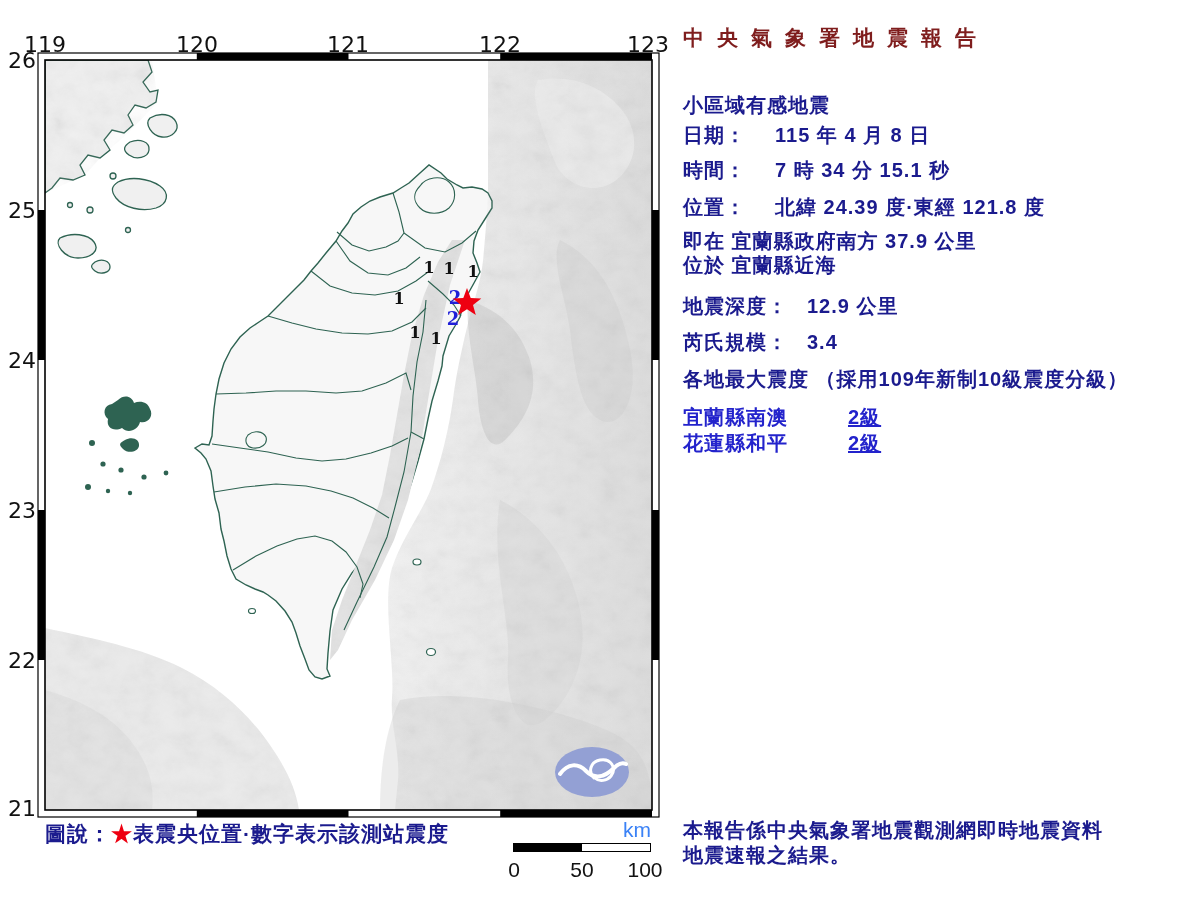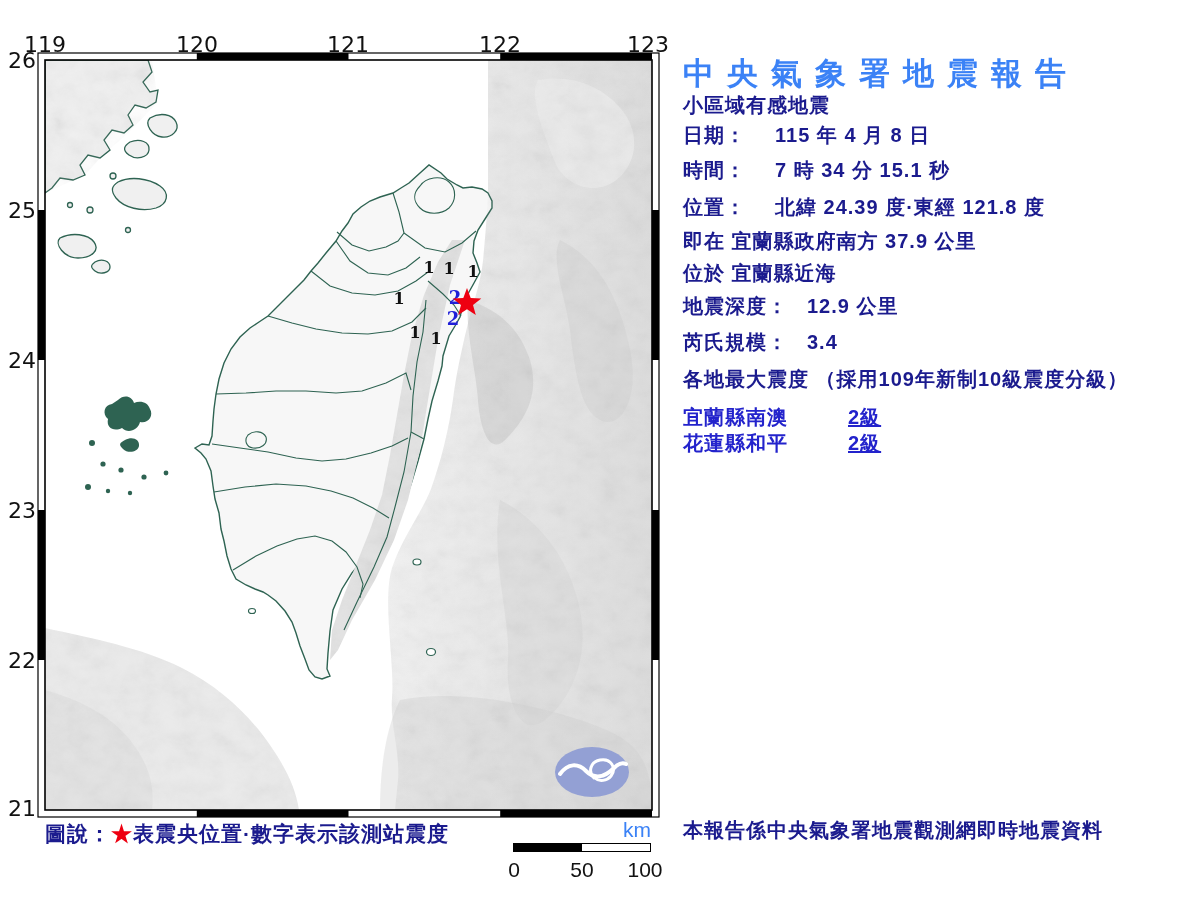--- a/index.html
+++ b/index.html
@@ -2,21 +2,21 @@
 <html><head>
 <meta charset="utf-8">
 <style>
   html,body{margin:0;padding:0;background:#fff;width:1200px;height:900px;overflow:hidden;
     font-family:"Liberation Sans",sans-serif;}
   #stage{position:relative;width:1200px;height:900px;background:#fff;}
   
   #panel{position:absolute;left:683px;top:0;width:515px;height:900px;}
   .ln{position:absolute;left:0;color:#1b1b8e;font-weight:700;font-size:20px;
       white-space:pre;letter-spacing:1px;}
-  .title{font-size:31px;letter-spacing:13px;color:#3b82f6;font-weight:700;margin-top:29px;}
+  .title{font-size:21px;letter-spacing:13px;color:#7f1d1d;font-weight:700;}
   .lbl{display:inline-block;}
   .lbl.w90{width:92px;}
   .lbl.w124{width:124px;}
   .blue{color:#2323cc;text-decoration:underline;}
   .st-name{display:inline-block;width:165px;}
   
   #mapwrap{position:absolute;left:0;top:0;width:683px;height:900px;}
   svg text{font-family:"DejaVu Sans",sans-serif;}
   .axis{font-size:22px;fill:#111;}
   .mark1{font-family:"DejaVu Serif",serif;font-size:16px;font-weight:700;fill:#111;}
@@ -206,27 +206,28 @@
 
     <div class="ln" style="top:92px">小區域有感地震</div>
 
     <div class="ln" style="top:122px"><span class="lbl w90">日期：</span><span>115 年 4 月 8 日</span></div>
 
     <div class="ln" style="top:157px"><span class="lbl w90">時間：</span><span>7 時 34 分 15.1 秒</span></div>
 
     <div class="ln" style="top:194px"><span class="lbl w90">位置：</span><span>北緯 24.39 度·東經 121.8 度</span></div>
 
     <div class="ln" style="top:228px">即在 宜蘭縣政府南方 37.9 公里</div>
-    <div class="ln" style="top:260px">位於 宜蘭縣近海</div>
+    <div class="ln" style="top:252px">位於 宜蘭縣近海</div>
 
     <div class="ln" style="top:293px"><span class="lbl w124">地震深度：</span><span>12.9 公里</span></div>
 
     <div class="ln" style="top:329px"><span class="lbl w124">芮氏規模：</span><span>3.4</span></div>
 
     <div class="ln" style="top:366px">各地最大震度 （採用109年新制10級震度分級）</div>
 
     <div class="ln blue" style="top:404px"><span class="st-name">宜蘭縣南澳</span><span>2級</span></div>
 
     <div class="ln blue" style="top:430px"><span class="st-name">花蓮縣和平</span><span>2級</span></div>
 
     <div class="ln" style="top:817px">本報告係中央氣象署地震觀測網即時地震資料</div>
+    <div class="ln" style="top:842px">地震速報之結果。</div>
   </div>
 </div>
 
 </body></html>

